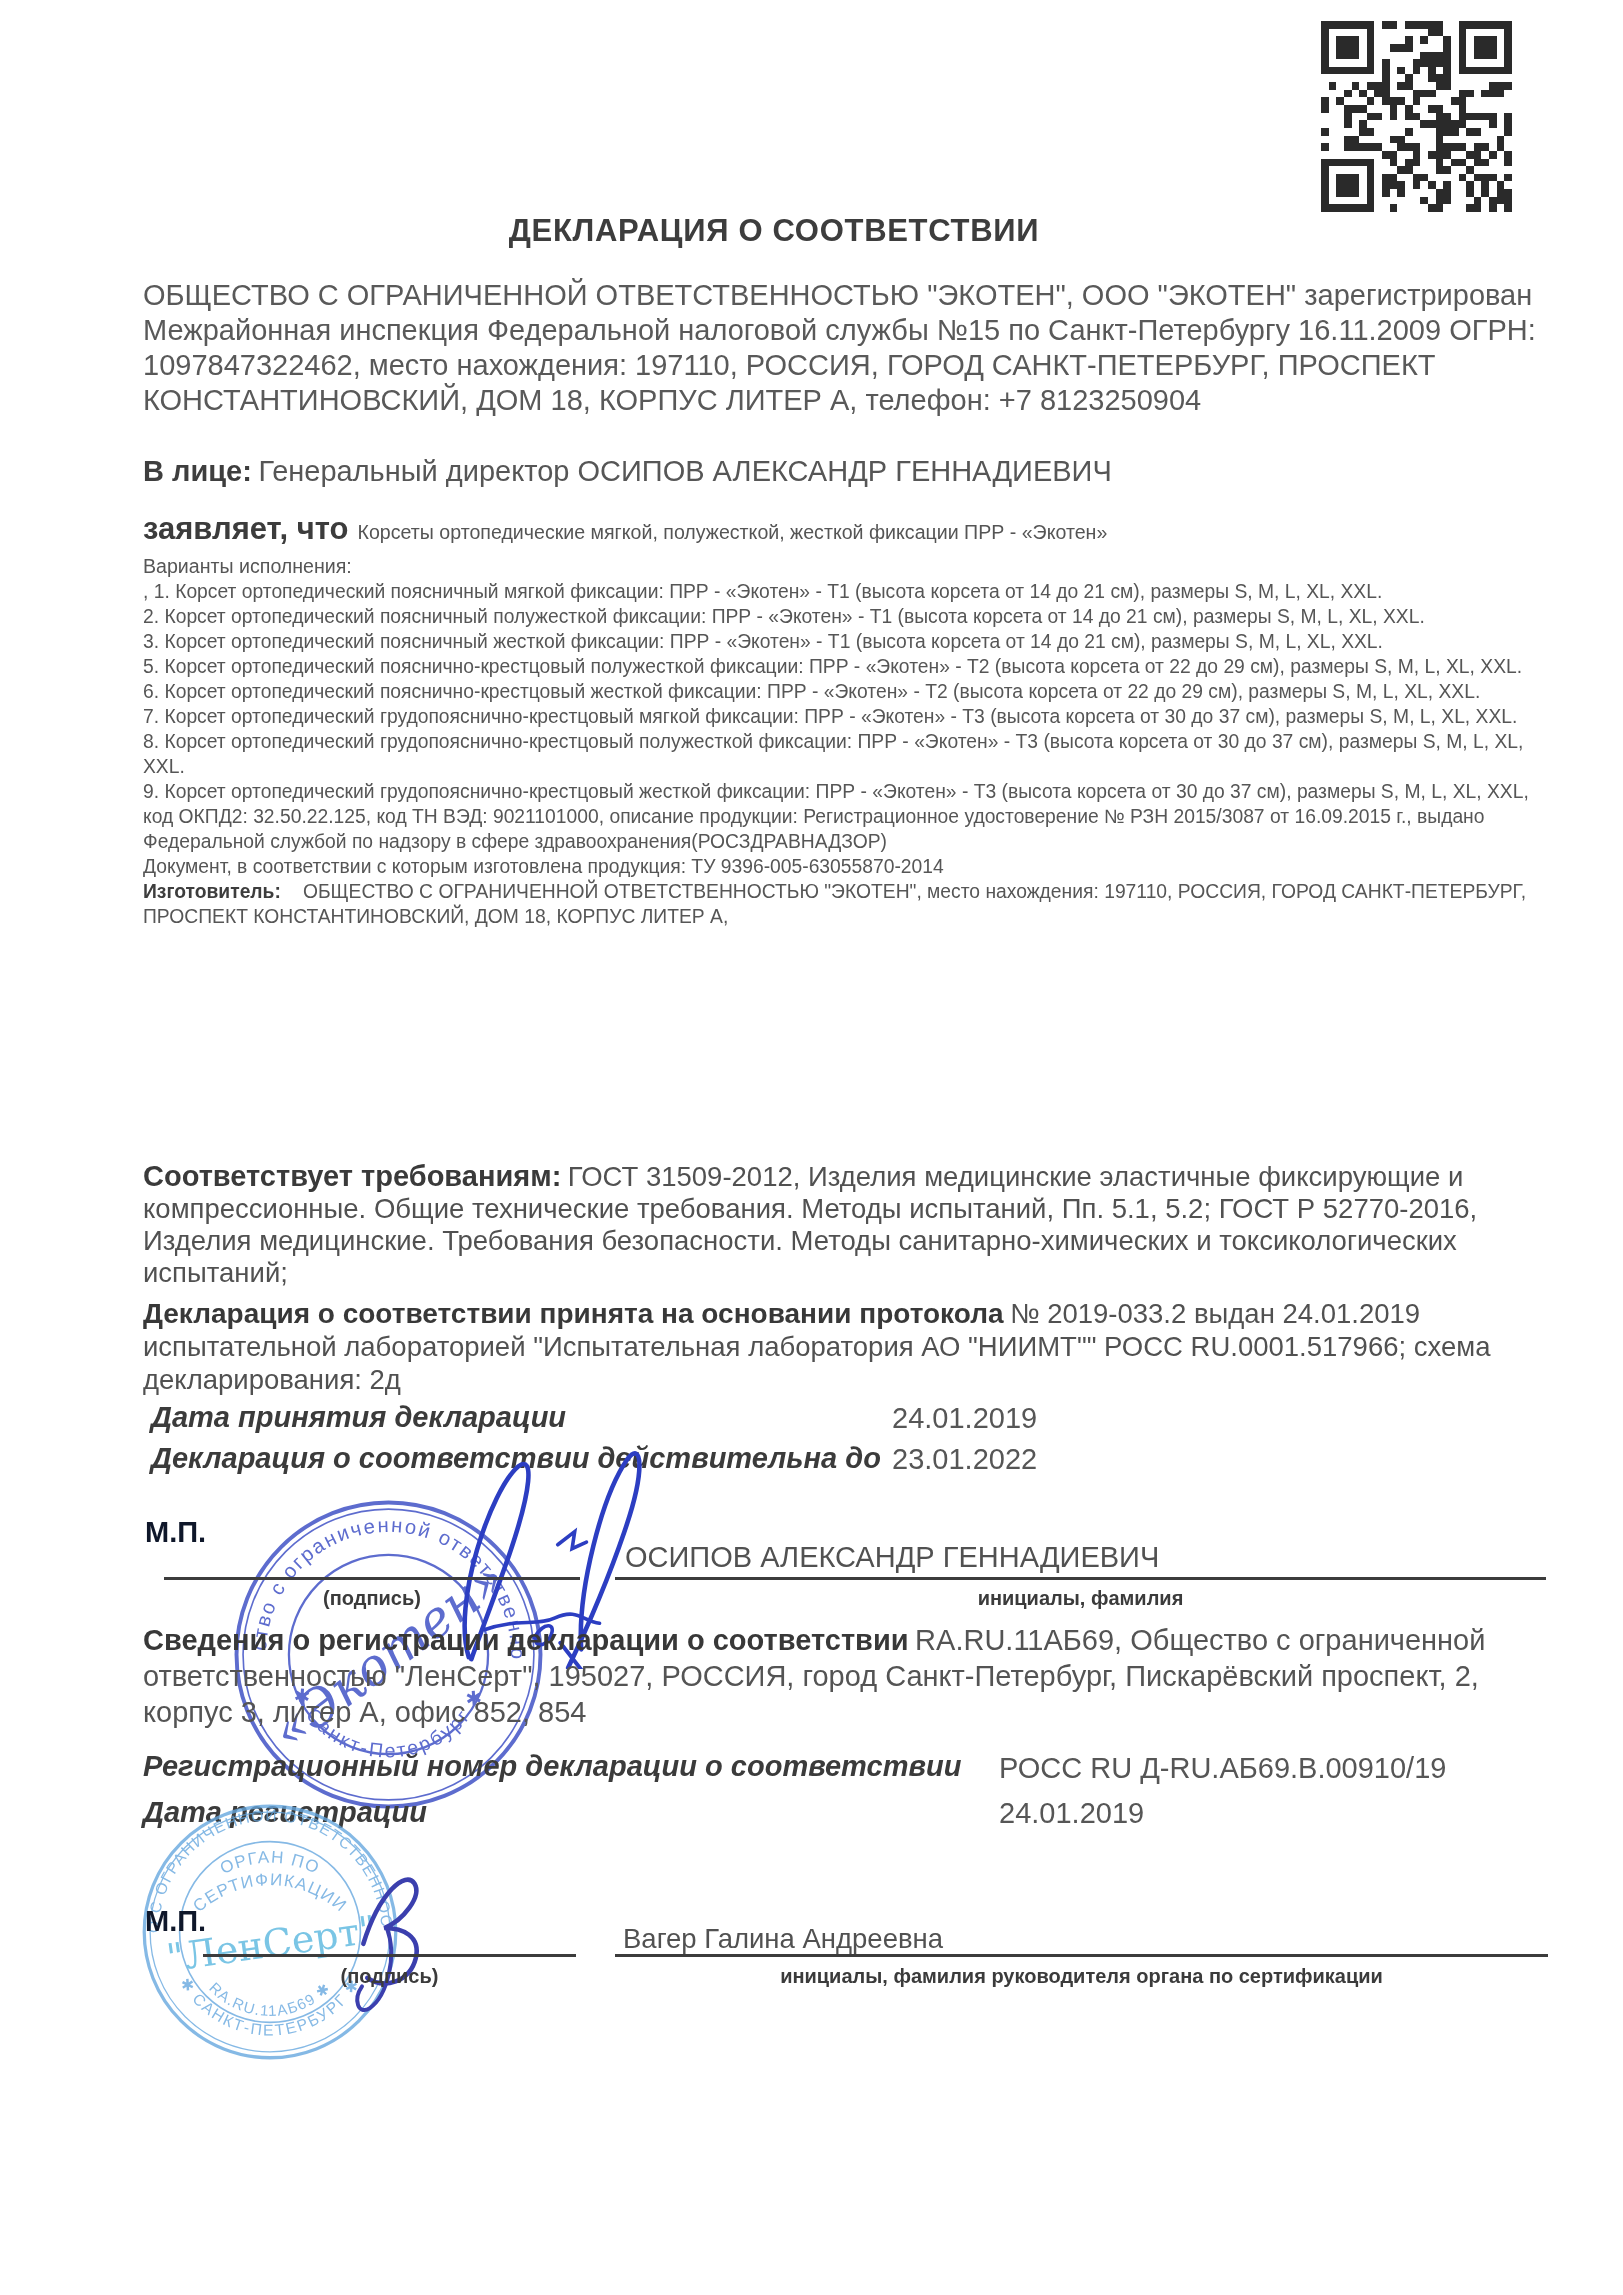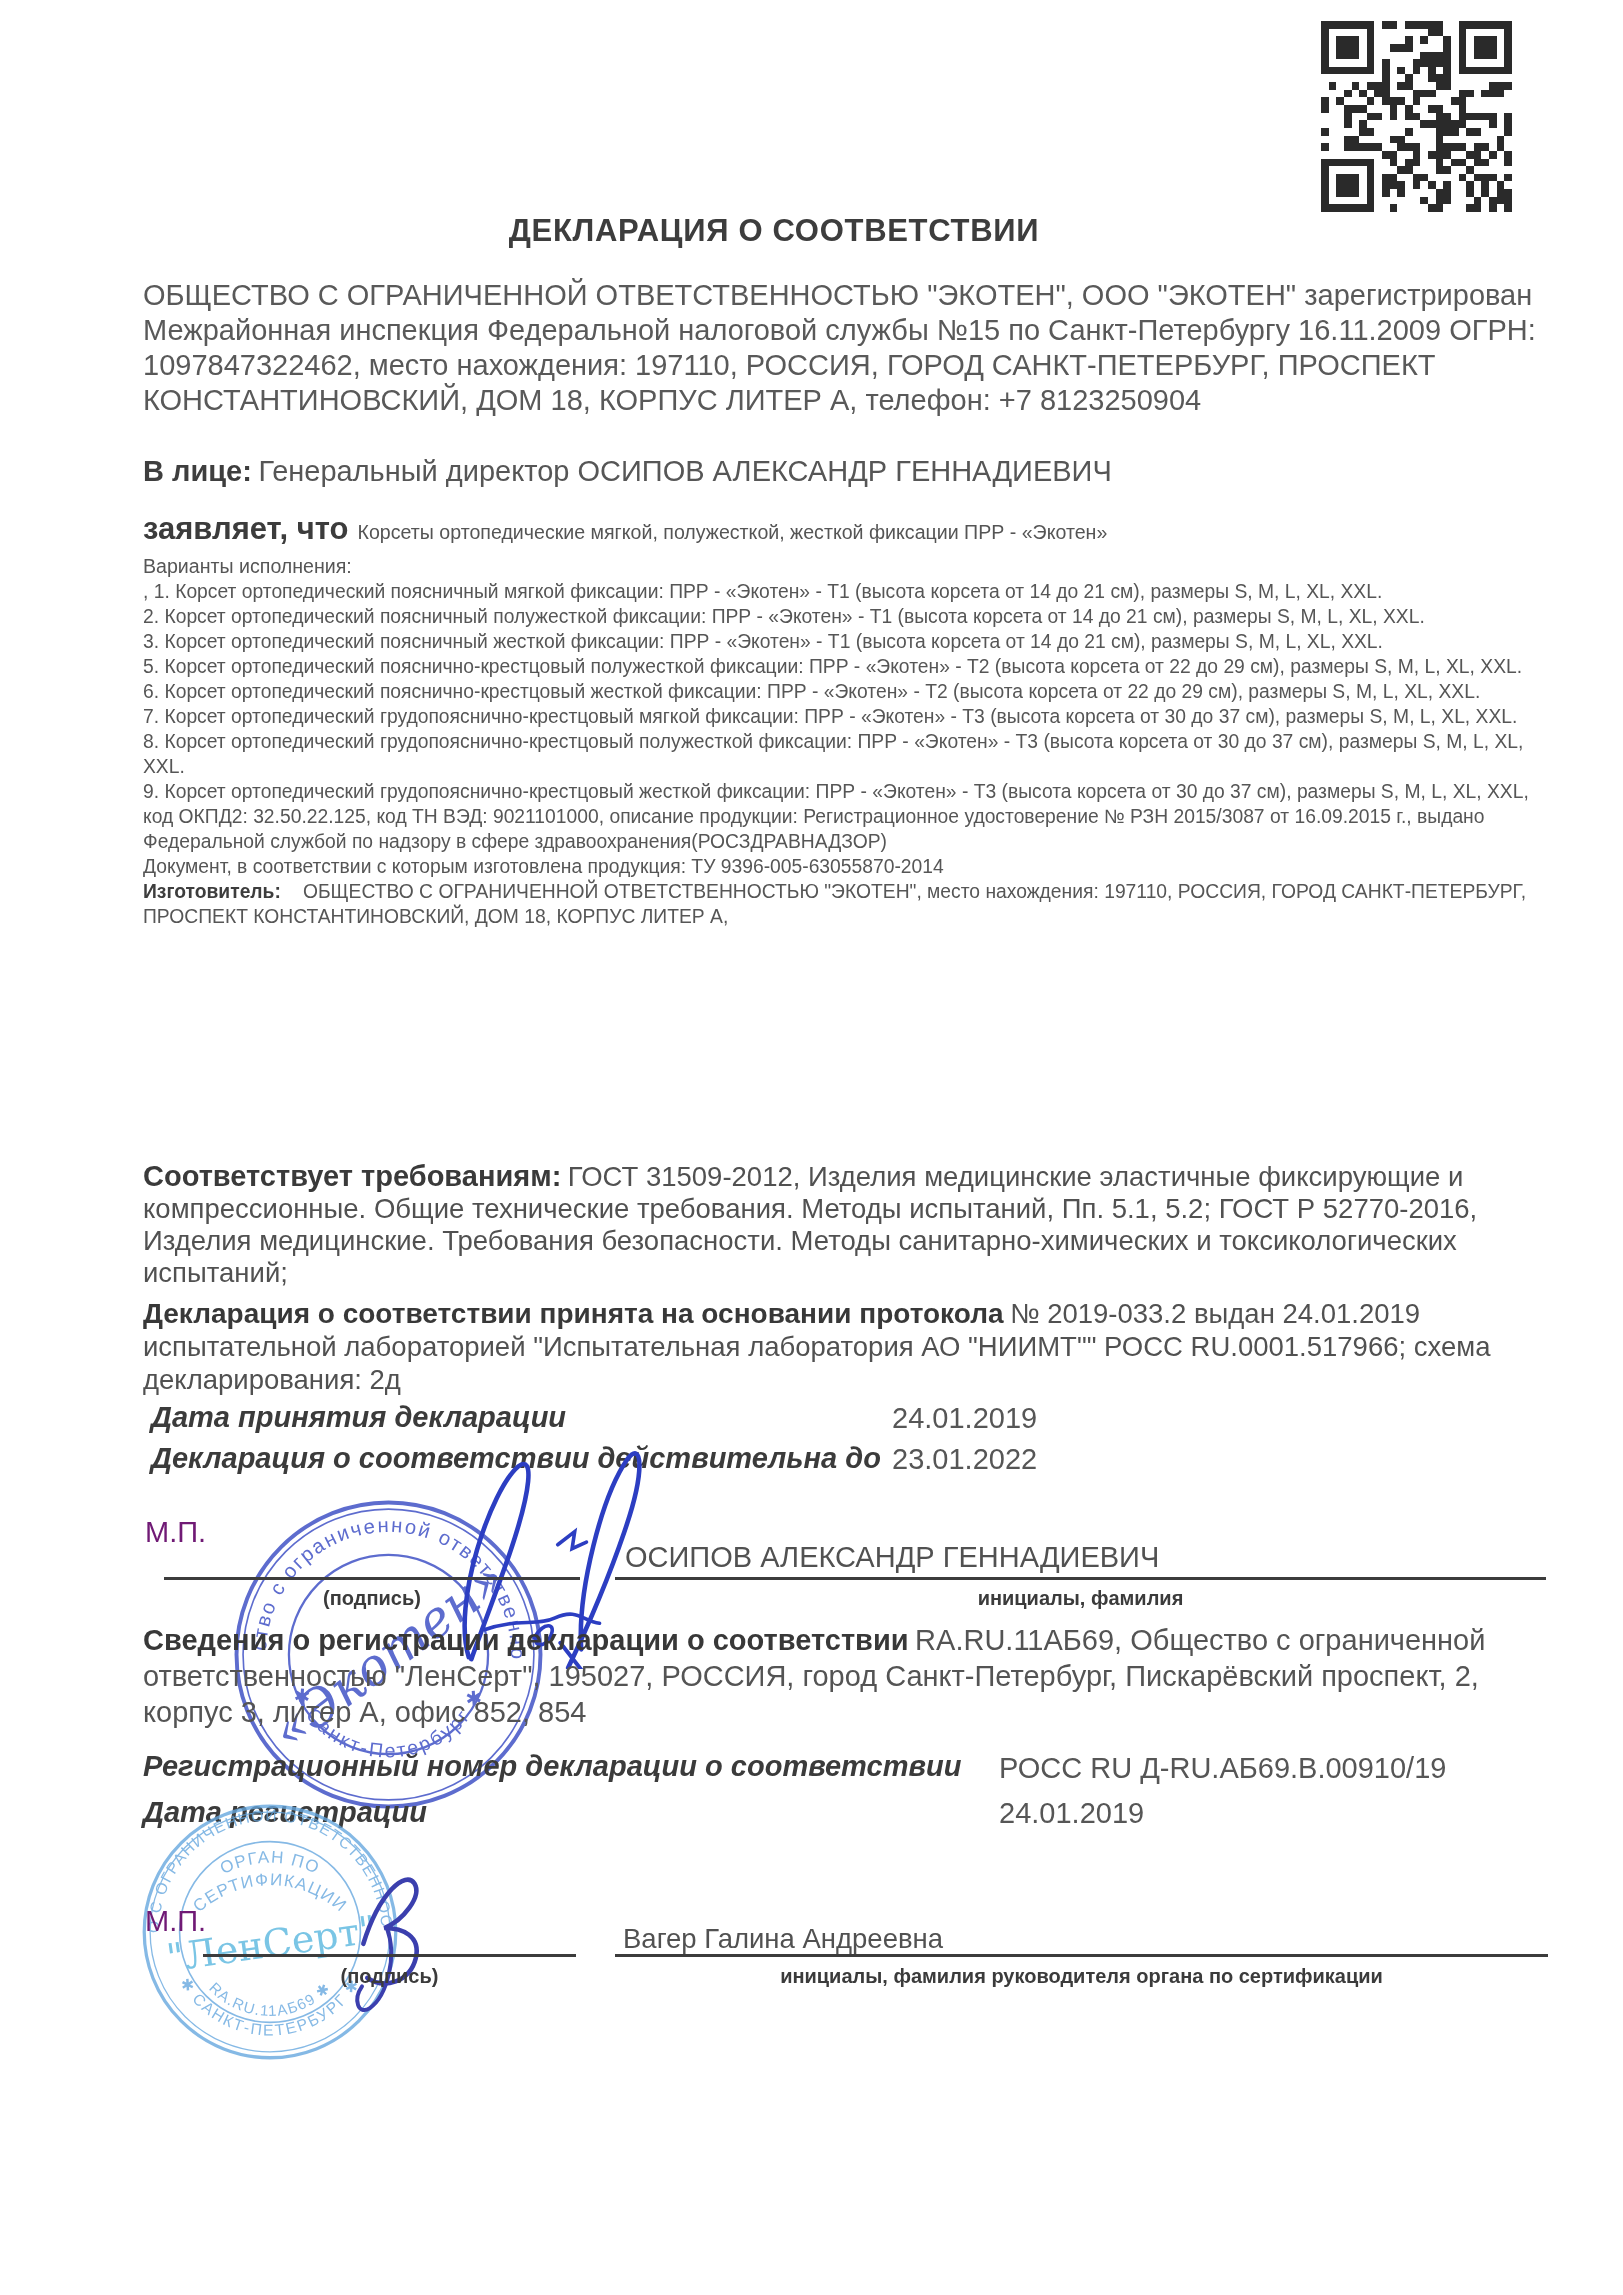--- a/index.html
+++ b/index.html
@@ -23,21 +23,21 @@
     left:143px;top:579px;width:1414px;
     font-size:19.3px;line-height:25px;color:#565656;
   }
   .smallblock .ln b{color:#3d3d3d;margin-right:22px;}
   .compliance{left:143px;top:1160px;width:1420px;font-size:27.5px;line-height:32px;color:#515151;}
   .compliance b{font-size:29px;color:#3a3a3a;margin-right:6.5px;}
   .basis{left:143px;top:1297px;width:1427px;font-size:27.5px;line-height:33px;color:#515151;}
   .basis b{font-size:28px;color:#383838;margin-right:6.5px;}
   .rowlabel{font-size:29px;font-weight:bold;color:#3b3b3b;font-style:italic;}
   .rowvalue{font-size:29px;color:#565656;}
-  .mp{font-size:29px;font-weight:normal;color:#701a75;}
+  .mp{font-size:29px;font-weight:bold;color:#0f172a;}
   .sigline{background:#3c3c3c;height:3.3px;}
   .sigcap{font-size:20px;font-weight:bold;color:#3b3b3b;text-align:center;}
   .signame{font-size:29px;color:#515151;white-space:nowrap;}
   .regblock{left:143px;top:1622px;width:1427px;font-size:29px;line-height:36px;color:#545454;}
   .regblock b{color:#383838;margin-right:6.5px;margin-top:22px;}
   .stamp{opacity:0.82;}
   .stamp2{opacity:0.78;}
   svg text{font-family:"Liberation Sans",sans-serif;}
   .stamp-serif{font-family:"DejaVu Serif",serif;}
 </style>

